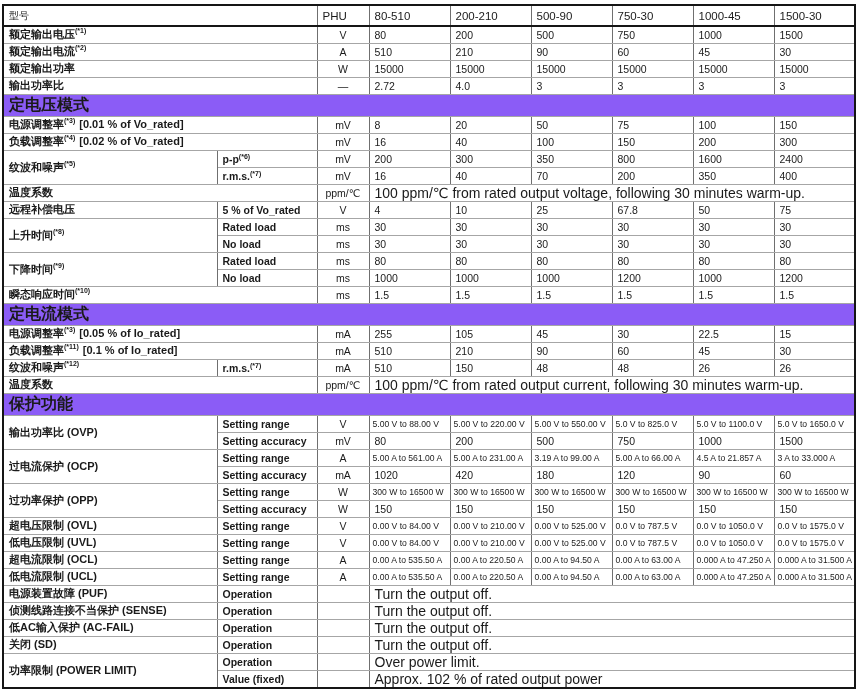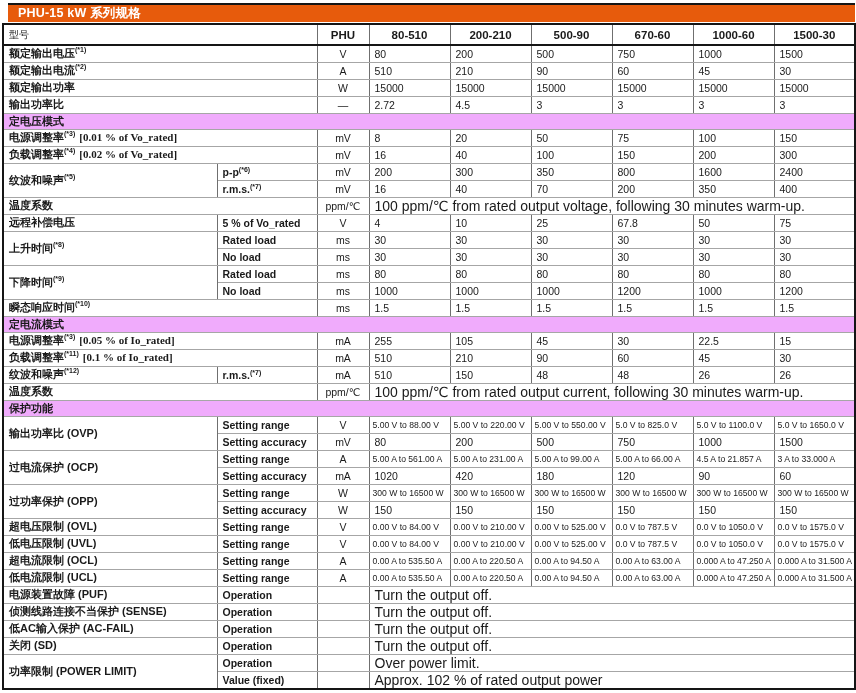--- a/index.html
+++ b/index.html
@@ -48,61 +48,58 @@
     text-align:left;
   }
   thead tr{height:21px;}
   tbody tr{height:17px;}
   tbody tr.section{height:16px;}
   thead th{
     border-top:1.5px solid var(--dark);
     border-bottom:2px solid var(--dark);
     font-size:11.5px;
   }
-  th.model{text-align:center;font-weight:bold;}
+  th.model{text-align:left;font-weight:normal;}
   th.lblhead{font-weight:normal;font-size:10px;}
   tr.group > td, tr.section > td{border-top:1.5px solid var(--dark);}
   td.lbl{font-weight:bold;font-size:11px;}
   td.sub{font-weight:bold;font-size:10.5px;}
   td.unit{text-align:center;font-size:10.5px;}
   td.val{font-size:10.5px;}
   td.val.small{font-size:8.6px;padding:0 3px;margin-left:36px;}
   td.spanval{font-size:14px;}
-  td.sec{font-weight:bold;font-size:11px;background:#f0abfc;}
+  td.sec{font-weight:bold;font-size:16px;background:#8b5cf6;}
   sup.fn{font-size:7px;vertical-align:super;line-height:0;}
-  span.note{margin-left:4px;font-family:Liberation Serif, serif;}
+  span.note{margin-left:4px;}
 </style>
 </head>
 <body>
 
 <div class="page">
-  <div class="title-bar" style="background: rgb(231, 91, 12); color: rgb(255, 255, 255);">
-    <span>PHU-15 kW 系列规格</span>
-  </div>
   <table class="spec">
     <colgroup>
         <col style="width: 214px;">
         <col style="width: 100px;">
         <col style="width: 52px;">
         <col style="width: 81px;">
         <col style="width: 81px;">
         <col style="width: 81px;">
         <col style="width: 81px;">
         <col style="width: 81px;">
         <col style="width: 81px;">
       </colgroup>
     <thead>
         <tr>
           <th class="lblhead" colspan="2">型号</th>
           <th class="model">PHU</th>
           <th class="model">80-510</th>
           <th class="model">200-210</th>
           <th class="model">500-90</th>
-          <th class="model">670-60</th>
-          <th class="model">1000-60</th>
+          <th class="model">750-30</th>
+          <th class="model">1000-45</th>
           <th class="model">1500-30</th>
         </tr>
       </thead>
     <tbody>
         <tr class="group">
           <td class="lbl" rowspan="1" colspan="2"><span>额定输出电压</span><sup class="fn">(*1)</sup></td>
           <td class="unit">V</td>
           <td class="val">80</td>
           <td class="val">200</td>
           <td class="val">500</td>
@@ -127,21 +124,21 @@
           <td class="val">15000</td>
           <td class="val">15000</td>
           <td class="val">15000</td>
           <td class="val">15000</td>
           <td class="val">15000</td>
         </tr>
         <tr class="group">
           <td class="lbl" rowspan="1" colspan="2"><span>输出功率比</span></td>
           <td class="unit">—</td>
           <td class="val">2.72</td>
-          <td class="val">4.5</td>
+          <td class="val">4.0</td>
           <td class="val">3</td>
           <td class="val">3</td>
           <td class="val">3</td>
           <td class="val">3</td>
         </tr>
         <tr class="section">
           <td class="sec" colspan="9">定电压模式</td>
         </tr>
         <tr class="group">
           <td class="lbl" rowspan="1" colspan="2"><span>电源调整率</span><sup class="fn">(*3)</sup><span class="note">[0.01 % of Vo_rated]</span></td>
@@ -314,21 +311,21 @@
           <td class="val">750</td>
           <td class="val">1000</td>
           <td class="val">1500</td>
         </tr>
         <tr class="group">
           <td class="lbl" rowspan="2" colspan="1"><span>过电流保护 (OCP)</span></td>
           <td class="sub"><span>Setting range</span></td>
           <td class="unit">A</td>
           <td class="val small">5.00 A to 561.00 A</td>
           <td class="val small">5.00 A to 231.00 A</td>
-          <td class="val small">5.00 A to 99.00 A</td>
+          <td class="val small">3.19 A to 99.00 A</td>
           <td class="val small">5.00 A to 66.00 A</td>
           <td class="val small">4.5 A to 21.857 A</td>
           <td class="val small">3 A to 33.000 A</td>
         </tr>
         <tr class="cont">
           <td class="sub"><span>Setting accuracy</span></td>
           <td class="unit">mA</td>
           <td class="val">1020</td>
           <td class="val">420</td>
           <td class="val">180</td>

